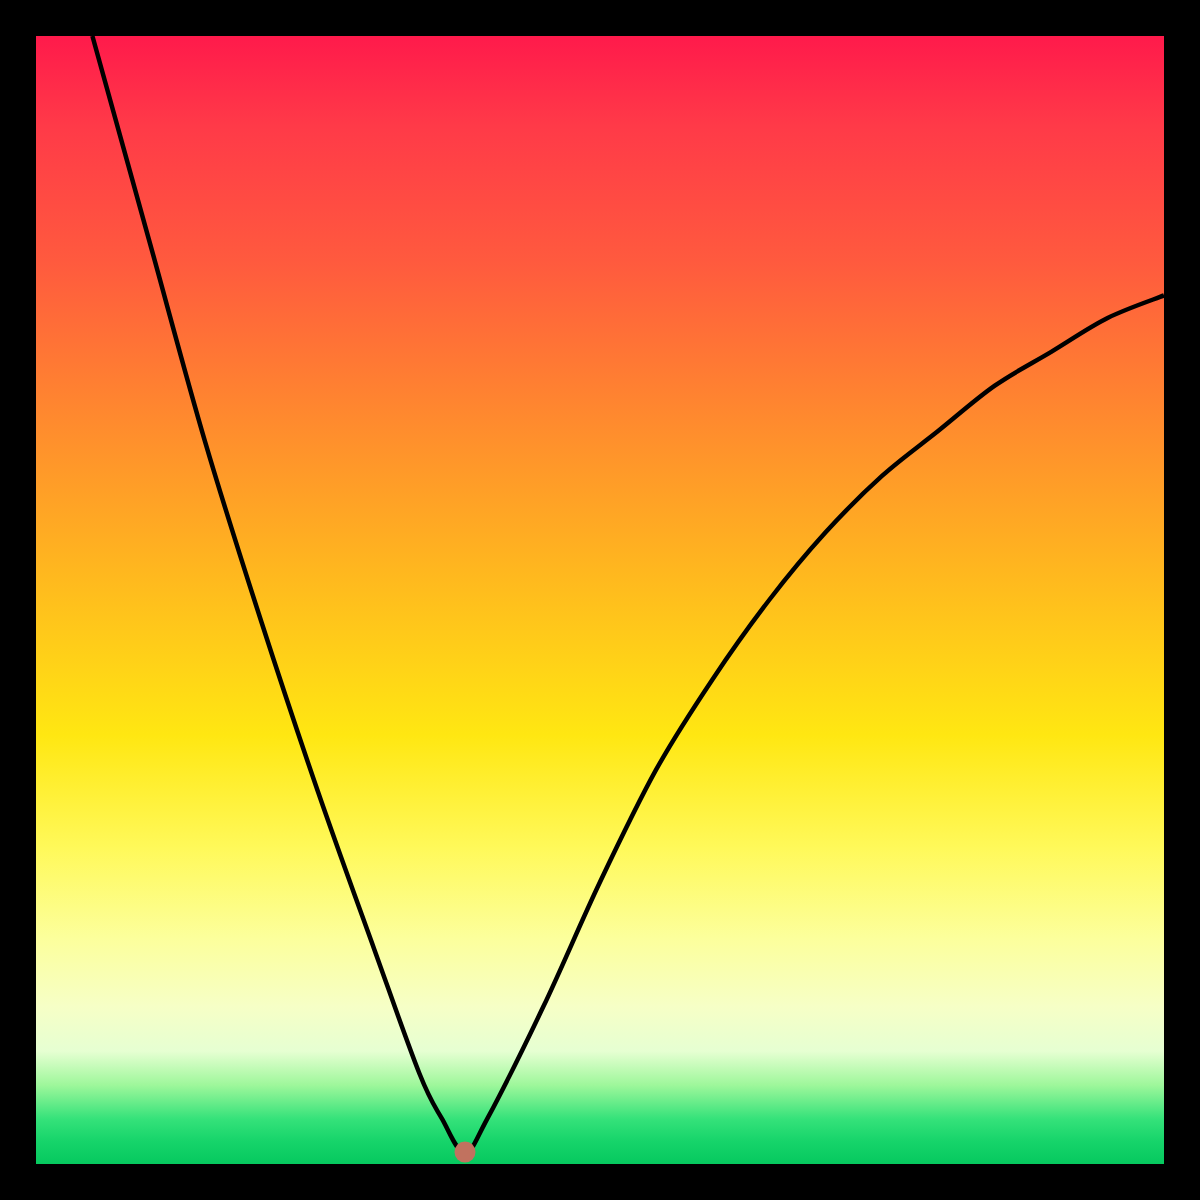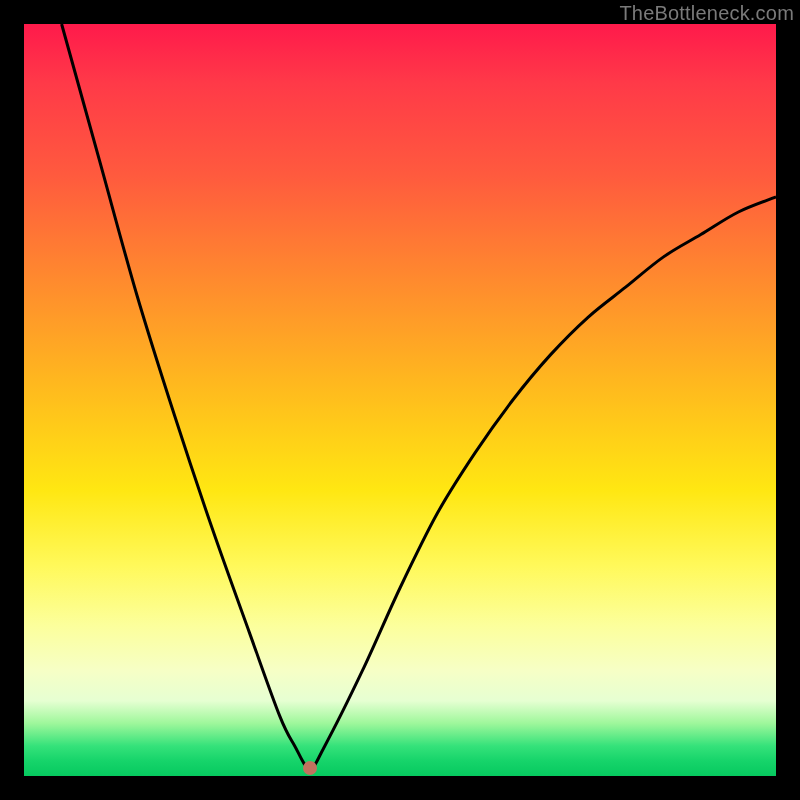--- a/index.html
+++ b/index.html
@@ -76,14 +76,13 @@
 
 <div class="frame">
   <div class="plot-bg"></div>
 
   <svg class="curve" viewBox="0 0 752 752" preserveAspectRatio="none">
     <path id="curve-path" d="M 37.6 0 C 43.86666666666667 22.560000000000002, 62.66666666666667 90.24000000000001, 75.2 135.36 C 87.73333333333333 180.48000000000002, 100.26666666666667 228.10666666666663, 112.8 270.71999999999997 C 125.33333333333333 313.3333333333333, 137.86666666666667 352.18666666666667, 150.4 391.04 C 162.93333333333334 429.8933333333334, 175.46666666666667 467.49333333333334, 188 503.84 C 200.53333333333333 540.1866666666666, 214.32 577.7866666666666, 225.6 609.12 C 236.88 640.4533333333334, 248.16000000000003 673.0400000000001, 255.68 691.84 C 263.2 710.64, 265.70666666666665 713.1466666666666, 270.71999999999997 721.92 C 275.7333333333333 730.6933333333333, 280.74666666666667 744.48, 285.76 744.48 C 290.7733333333333 744.48, 292.02666666666664 738.2133333333333, 300.8 721.92 C 309.5733333333334 705.6266666666667, 325.8666666666667 673.04, 338.40000000000003 646.72 C 350.9333333333334 620.4000000000001, 363.4666666666667 590.32, 376 564 C 388.5333333333333 537.68, 401.0666666666667 511.36, 413.6 488.8 C 426.1333333333333 466.24, 438.66666666666663 447.44, 451.2 428.64 C 463.73333333333335 409.84, 476.26666666666665 392.29333333333335, 488.8 376 C 501.33333333333337 359.70666666666665, 513.8666666666667 344.66666666666663, 526.4 330.87999999999994 C 538.9333333333333 317.09333333333325, 551.4666666666667 304.56, 564 293.28000000000003 C 576.5333333333333 282.00000000000006, 589.0666666666667 273.2266666666667, 601.6 263.2 C 614.1333333333333 253.17333333333332, 626.6666666666666 241.89333333333332, 639.1999999999999 233.12 C 651.7333333333332 224.3466666666667, 664.2666666666668 218.08000000000007, 676.8000000000001 210.56000000000006 C 689.3333333333334 203.04000000000005, 701.8666666666667 194.26666666666668, 714.4 188 C 726.9333333333333 181.73333333333332, 745.7333333333333 175.4666666666667, 752 172.96000000000004" fill="none" stroke="#000000" stroke-width="3"></path>
   </svg>
 
   <div id="min-dot" class="min-dot" style="left: 309.76px; top: 768.48px; background: rgb(193, 114, 95);"></div>
 
-  <div class="watermark">TheBottleneck.com</div>
 </div>
 
 </body></html>

